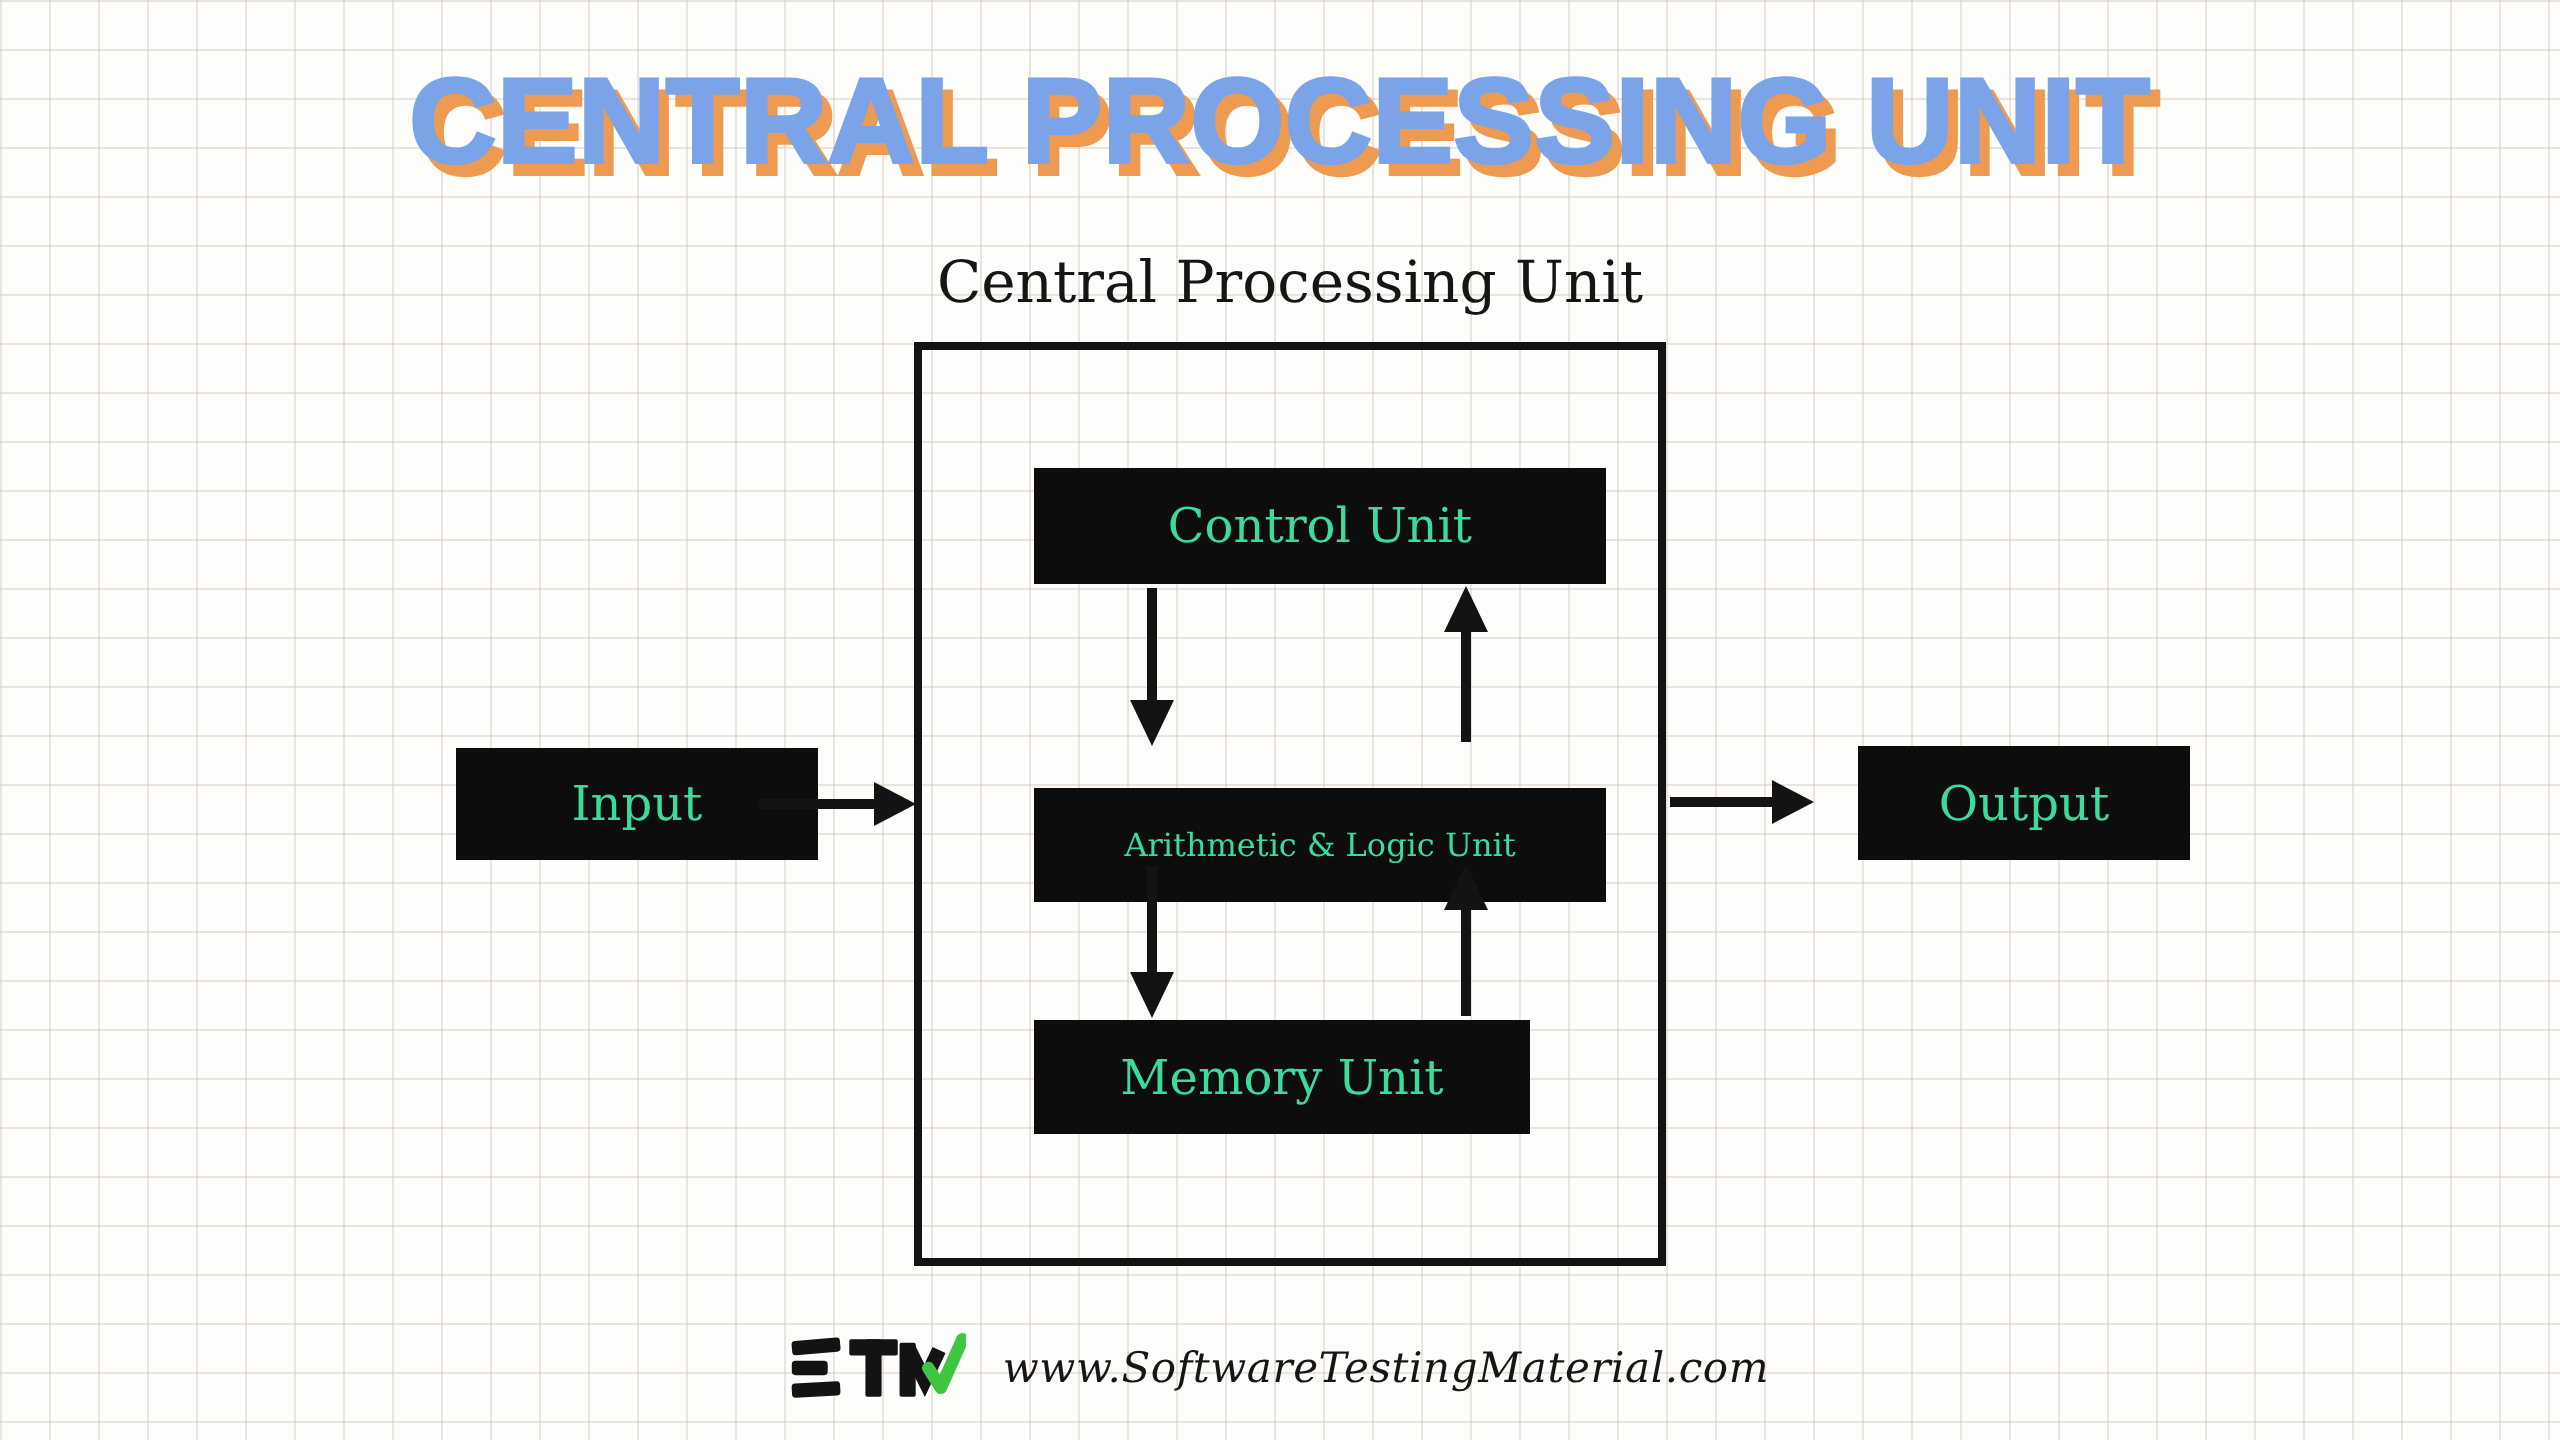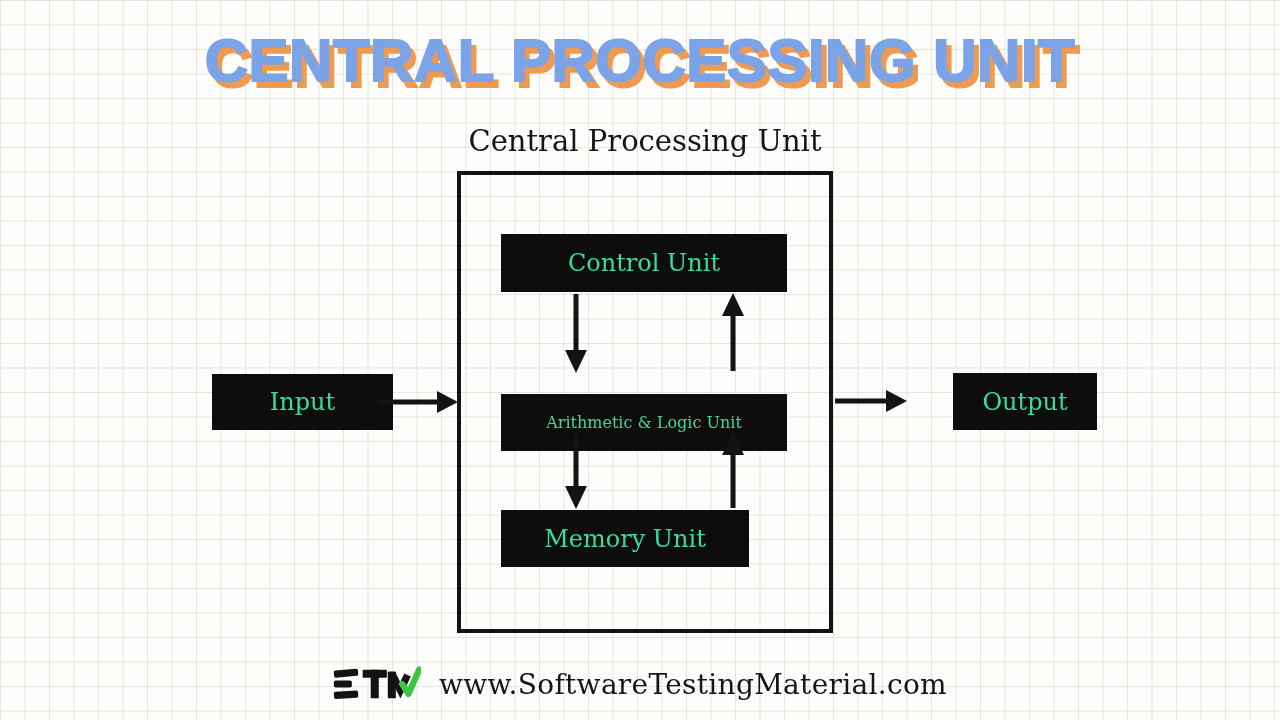--- a/index.html
+++ b/index.html
@@ -46,46 +46,48 @@
     background:transparent;
   }
   .node{
     position:absolute;
     box-sizing:border-box;
     background:var(--node-bg,#0d0d0d);
     color:var(--node-text,#3bdb9b);
     display:flex;align-items:center;justify-content:center;
     font-size:24px;
     white-space:nowrap;
+    margin-left:16px;
   }
   .node-control{left:501px;top:234px;width:286px;height:58px;}
   .node-alu{left:501px;top:394px;width:286px;height:57px;font-size:16px;}
   .node-memory{left:501px;top:510px;width:248px;height:57px;}
   .node-input{left:212px;top:374px;width:181px;height:56px;}
-  .node-output{left:953px;top:373px;width:144px;height:57px;}
+  .node-output{left:913px;top:373px;width:166px;height:57px;}
   .arrows{
     position:absolute;inset:0;width:1280px;height:720px;
     pointer-events:none;
   }
   .arrows line{stroke:var(--line,#111111);stroke-width:5;}
   .arrows polygon{fill:var(--line,#111111);}
   .footer{
     position:absolute;
     top:664px;left:0;width:100%;
     display:flex;align-items:center;justify-content:center;
     gap:18px;
   }
   .logo{display:block;}
   .logo .ink{fill:var(--line,#111111);}
   .logo .ink-stroke{stroke:var(--line,#111111);fill:none;}
   .logo .check{stroke:var(--logo-check,#3ec73e);fill:none;stroke-linecap:round;stroke-linejoin:round;}
   .footer-url{
-    font-size:28px;
+    font-size:21px;
     color:#161616;
     letter-spacing:0.3px;
+    font-style:italic;
   }
 </style>
 </head>
 <body>
 
 <div class="canvas">
 
   <h1 class="main-title">CENTRAL PROCESSING UNIT</h1>
 
   <div class="cpu-label">Central Processing Unit</div>

